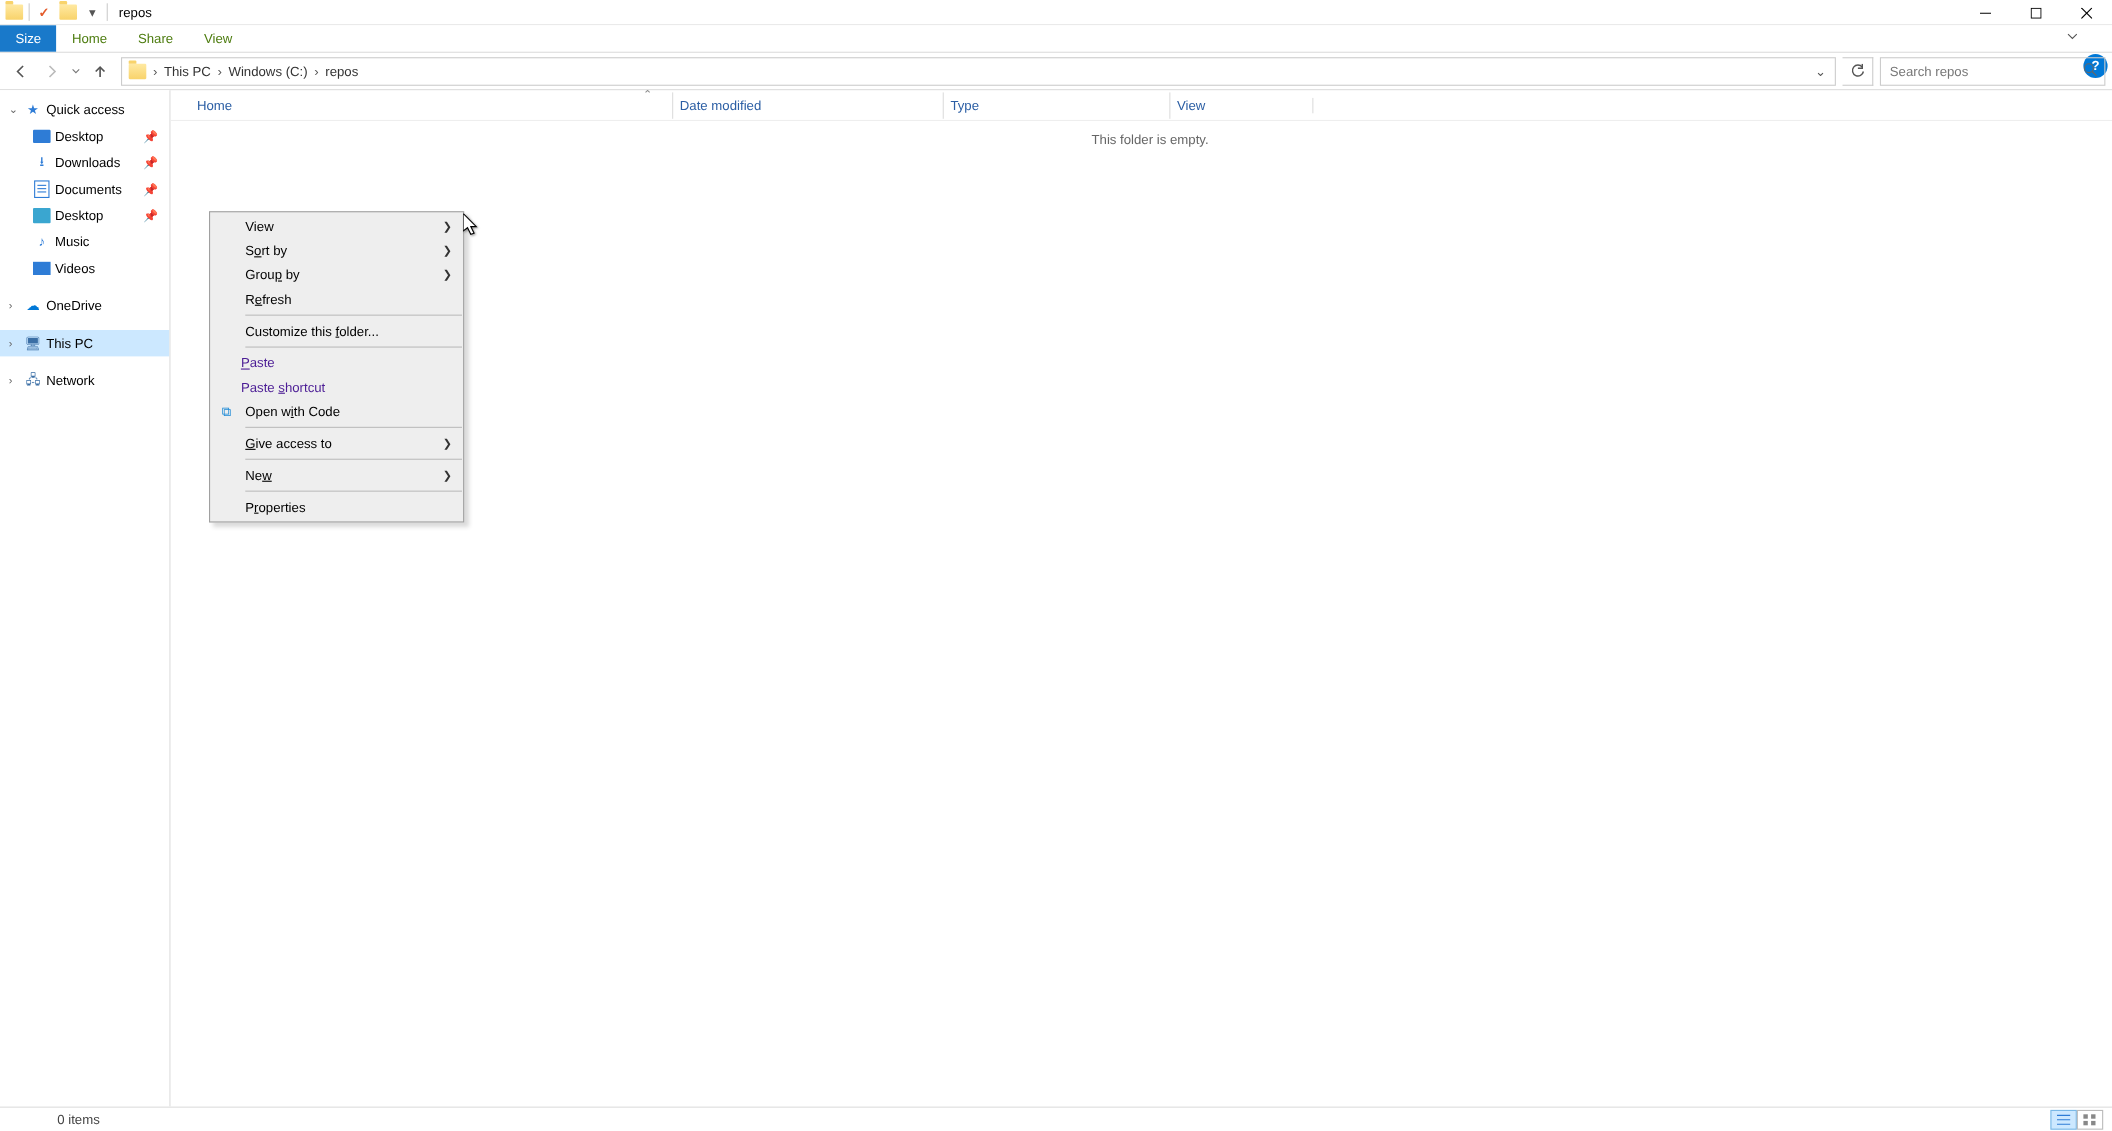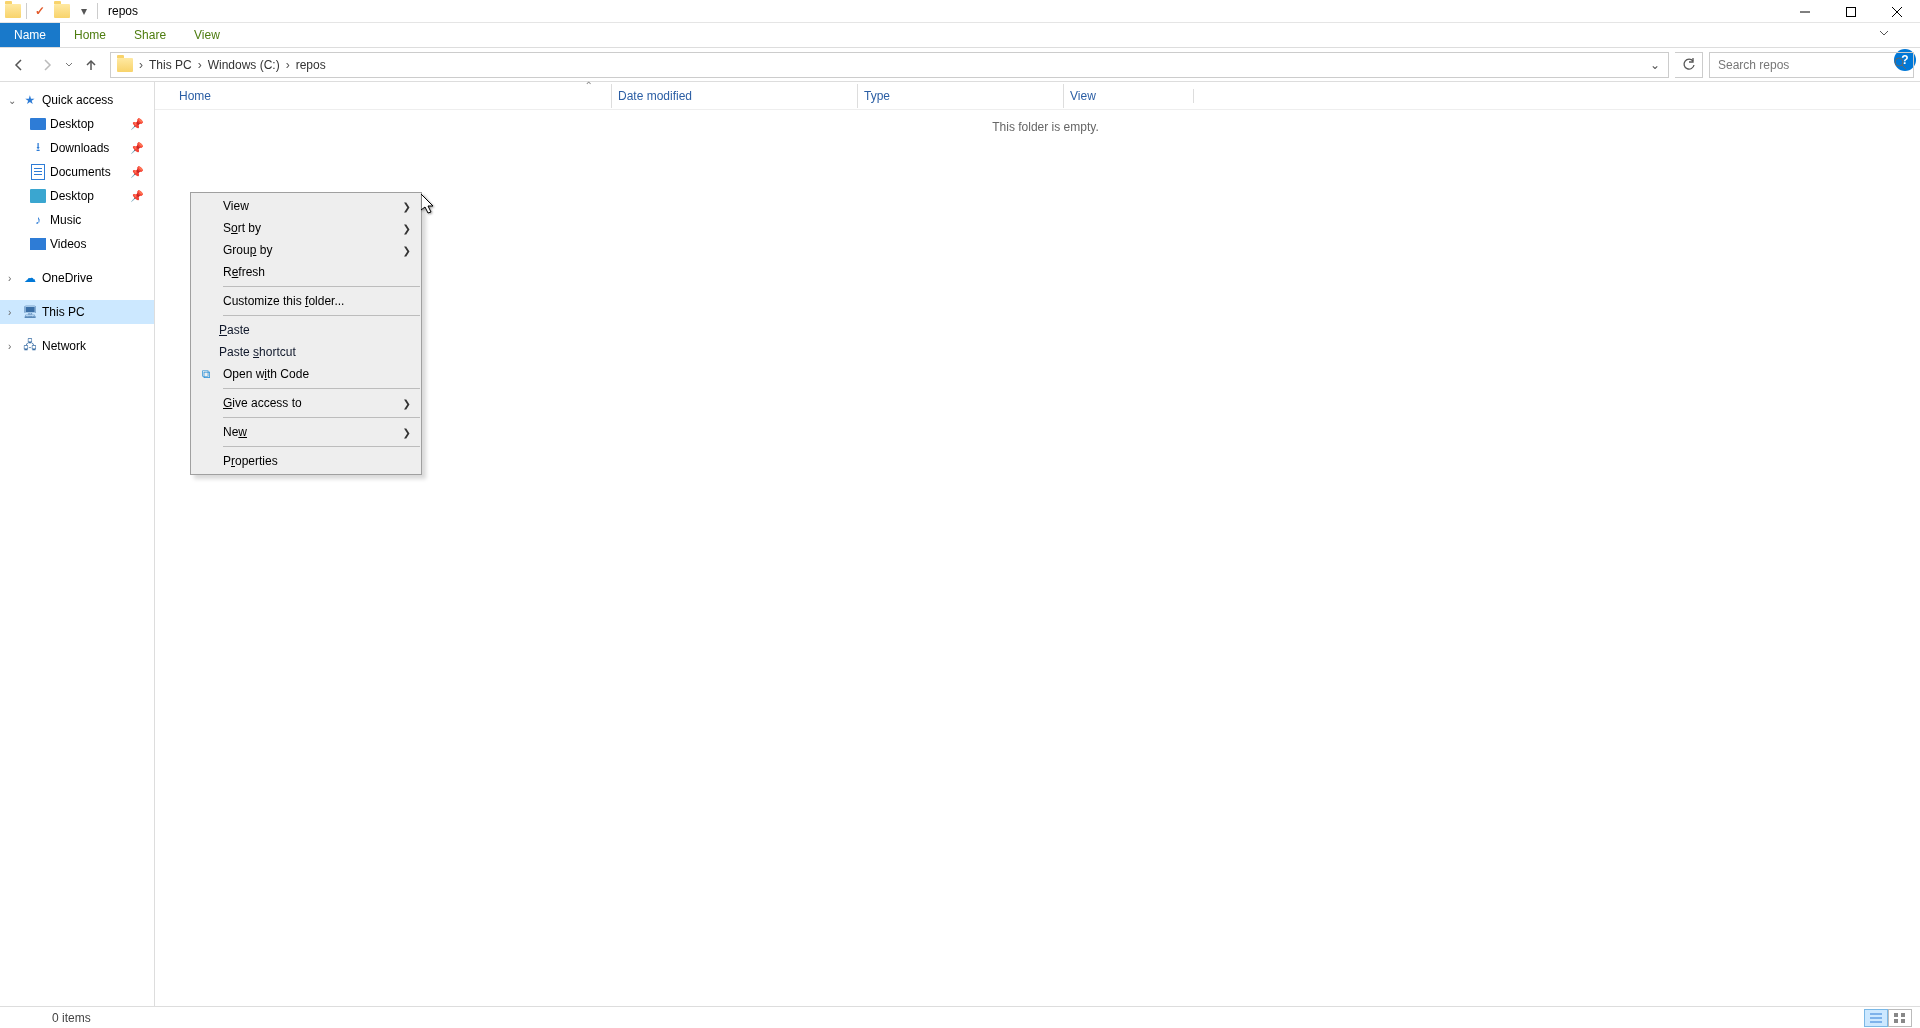--- a/index.html
+++ b/index.html
@@ -73,21 +73,21 @@
 
 .statusbar { height:22px; border-top:1px solid #ddd; display:flex; align-items:center; padding:0 8px; background:#fff; position:absolute; bottom:0; left:0; right:0; }
 .status-left { color:#444;margin-left:44px; }
 .view-toggles { margin-left:auto; display:flex; gap:0; }
 .vt-btn { width:24px; height:18px; border:1px solid #bbb; display:flex; align-items:center; justify-content:center; }
 .vt-btn.active { background:#cce8ff; border-color:#7ab8e6; }
 
 
 .ctx-menu { position:absolute; left:190px; top:192px; width:232px; background:#eeeeee; border:1px solid #a0a0a0; box-shadow:4px 4px 4px rgba(0,0,0,0.15); padding:2px 0; }
 .ctx-item { height:22px; display:flex; align-items:center; padding:0 8px 0 32px; color:#000; position:relative; }
-.ctx-item.disabled { color:#0f172a;padding-left:28px; }
+.ctx-item.disabled { color:#4c1d95;padding-left:28px; }
 .ctx-sub { position:absolute; right:10px; color:#333; font-size:10px; }
 .ctx-sep { height:1px; background:#bcbcbc; margin:3px 1px 3px 32px; }
 .ctx-icon { position:absolute; left:6px; width:18px; text-align:center; }
 .underline-char { text-decoration: underline; }
 
 
 .cursor { position:absolute; left:421px; top:194px; pointer-events:none; z-index:9999; }
 .cursor svg { filter: drop-shadow(1px 1px 1px rgba(0,0,0,0.4)); }
 </style>
 </head>
@@ -123,21 +123,21 @@
     <div class="win-btn">
       <svg width="10" height="10">
           <line x1="0" y1="0" x2="10" y2="10" stroke="#000" stroke-width="1"></line>
           <line x1="10" y1="0" x2="0" y2="10" stroke="#000" stroke-width="1"></line>
         </svg>
     </div>
   </div>
 </div>
 
 <div class="ribbon">
-  <div class="ribbon-tab file">Name</div>
+  <div class="ribbon-tab file">Size</div>
   <div class="ribbon-tab">Home</div>
   <div class="ribbon-tab">Share</div>
   <div class="ribbon-tab">View</div>
   <div class="ribbon-expand">
     <svg width="12" height="12">
         <polyline points="2,4 6,8 10,4" fill="none" stroke="#555" stroke-width="1"></polyline>
       </svg>
   </div>
   <div class="help-btn">?</div>
 </div>

